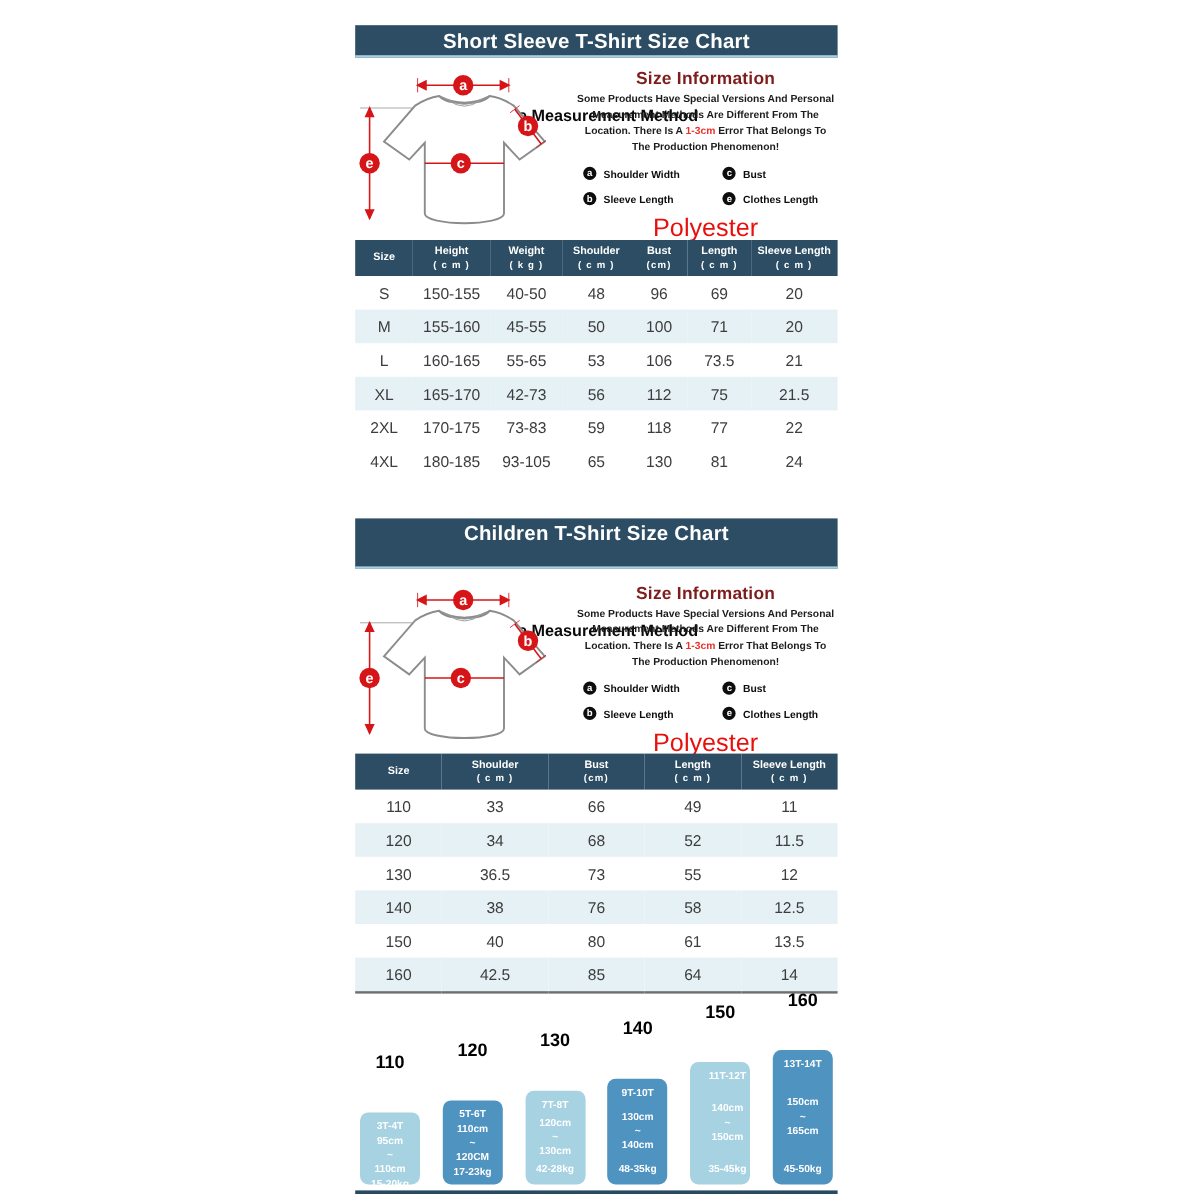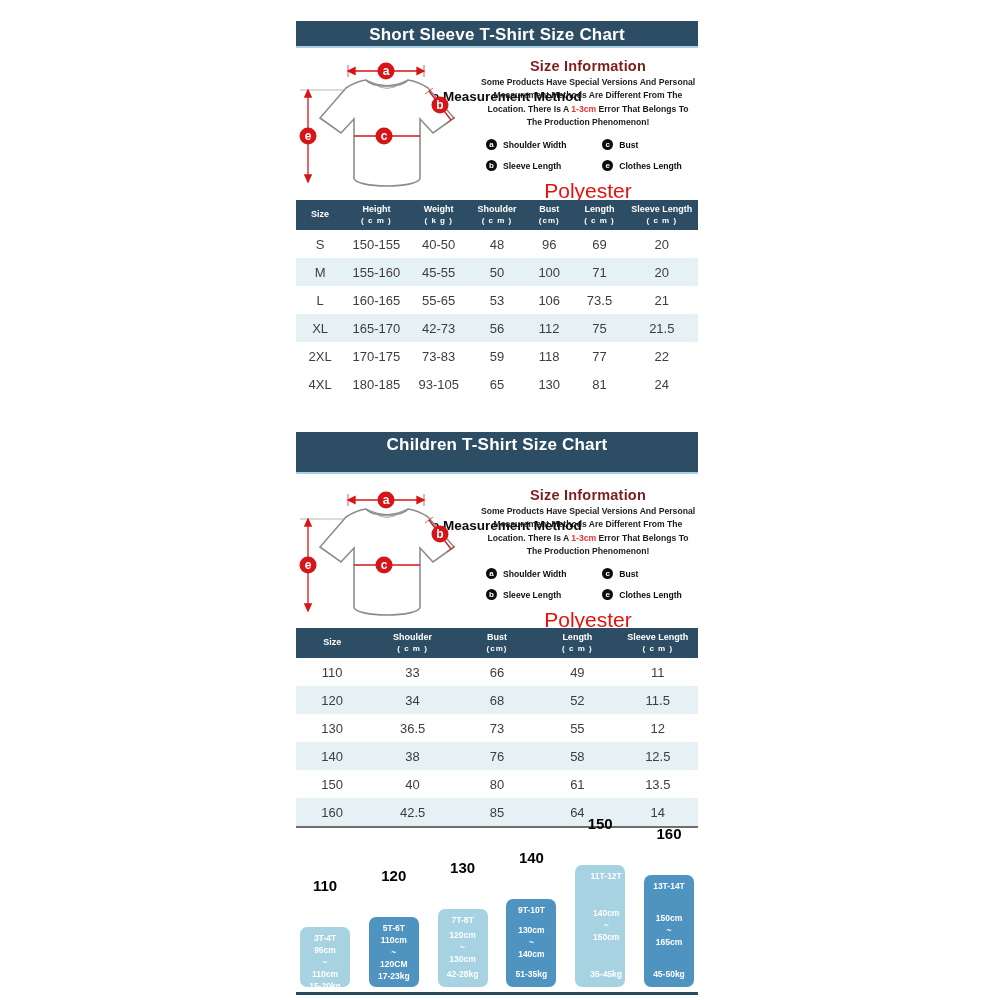--- a/index.html
+++ b/index.html
@@ -401,26 +401,26 @@
         </div>
         <div class="bar-group">
           <div class="bar-size-label">140</div>
           <div class="age-bar dark" style="height: 88px; justify-content: space-between;">
             <div class="age">9T-10T</div>
             <div class="range">
               <div>130cm</div>
               <div>~</div>
               <div>140cm</div>
             </div>
-            <div class="weight">51-35kg</div>
+            <div class="weight">48-35kg</div>
           </div>
         </div>
         <div class="bar-group">
           <div class="bar-size-label">150</div>
-          <div class="age-bar light" style="height: 122px; padding-left: 12px;">
+          <div class="age-bar light" style="height: 102px; padding-left: 12px;">
             <div class="age">11T-12T</div>
             <div class="range">
               <div>140cm</div>
               <div>~</div>
               <div>150cm</div>
             </div>
             <div class="weight">35-45kg</div>
           </div>
         </div>
         <div class="bar-group">

